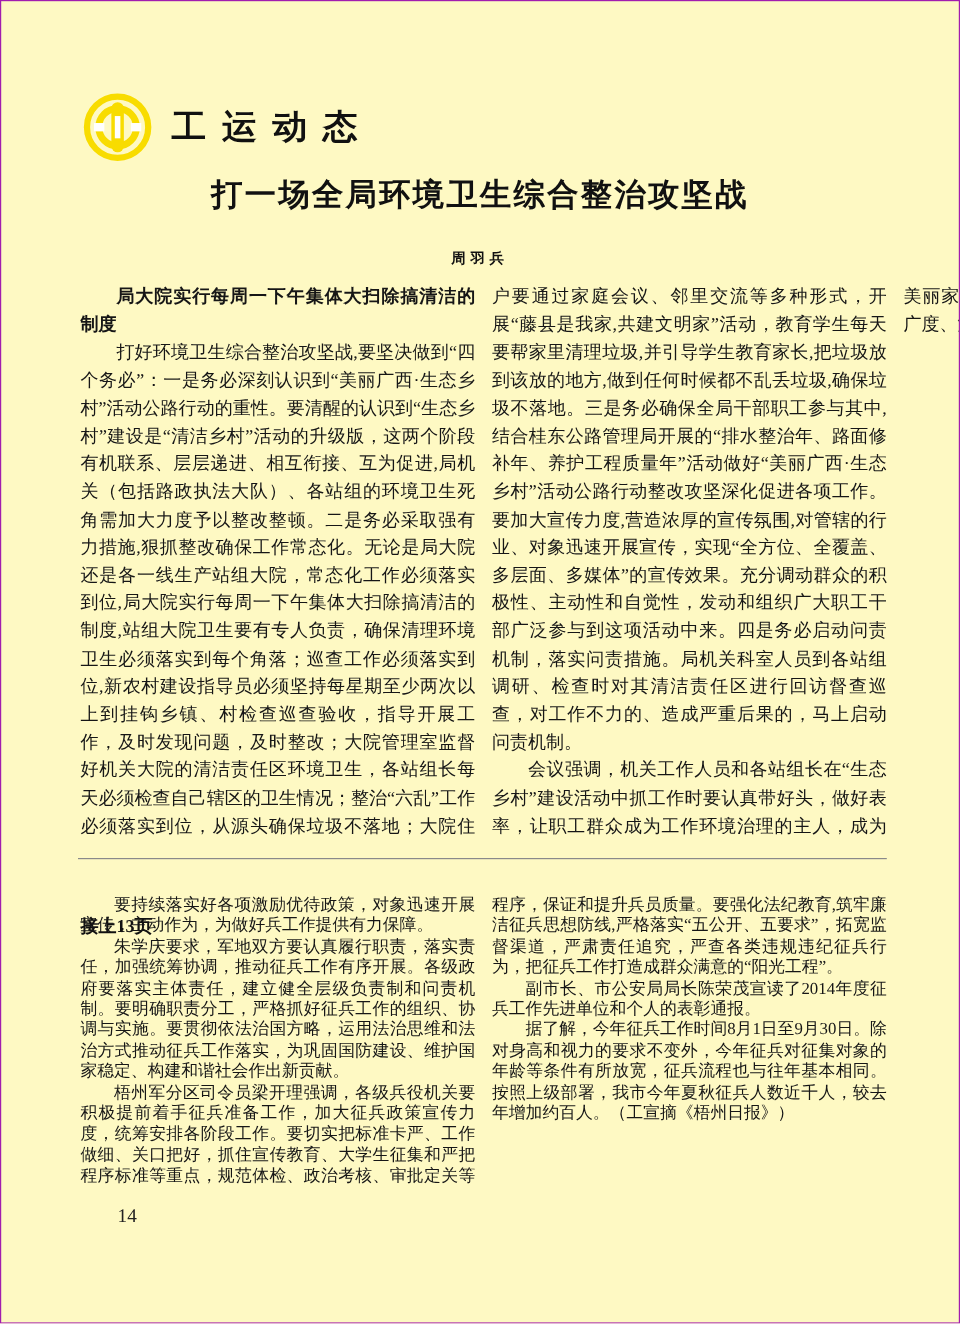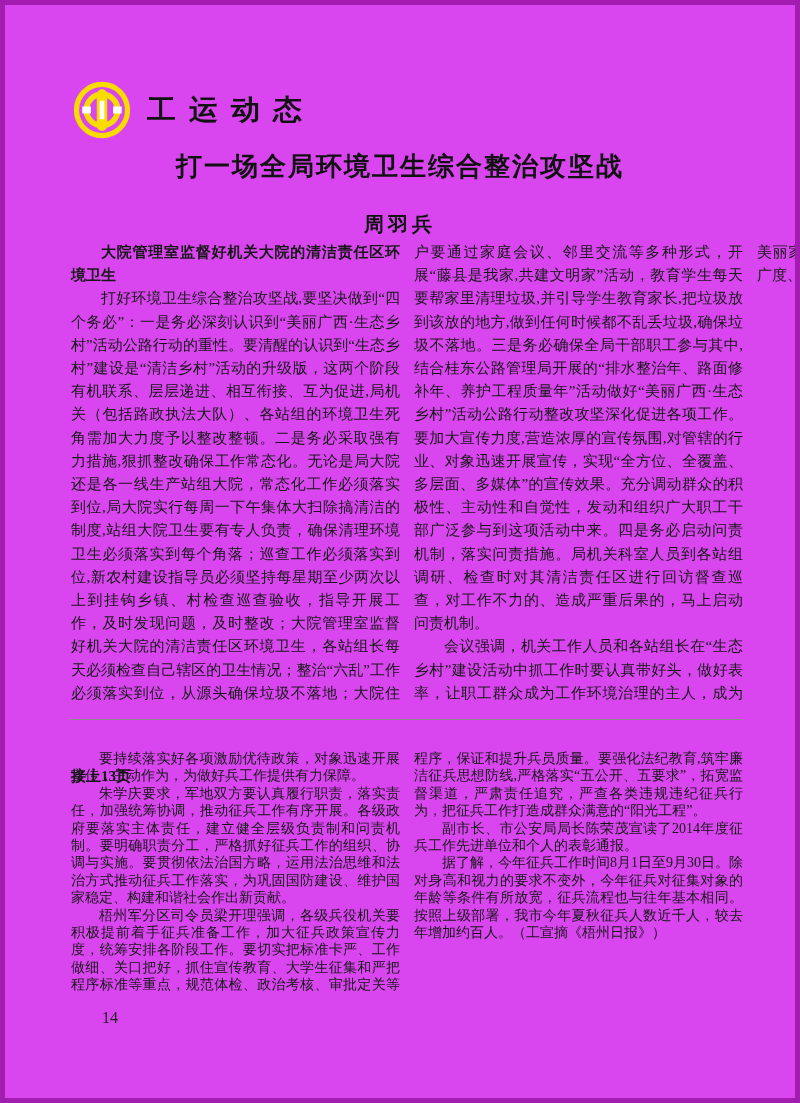--- a/index.html
+++ b/index.html
@@ -1,20 +1,20 @@
 <!DOCTYPE html>
 <html><head>
 <meta charset="utf-8">
 <style>
   html,body{margin:0;padding:0;background:#ffffff;}
   .page{
     position:relative;
     width:800px;height:1103px;
-    background:#d946ef;
-    border:5px solid #a21caf;
+    background:#fef9c3;
+    border:1px solid #a21caf;
     box-sizing:border-box;
     overflow:hidden;
     color:#1c1c1c;
     font-family:"Liberation Serif","DejaVu Serif",serif;
   }
   
   .masthead{
     position:absolute;top:76px;left:68px;
     display:flex;align-items:center;gap:16px;
   }
@@ -37,21 +37,21 @@
     font-size:26px;
     letter-spacing:2px;
     color:#111;
   }
   .author{
     position:absolute;top:206px;left:0;
     width:100%;
     text-align:center;
     font-family:"Liberation Sans","DejaVu Sans",sans-serif;
     font-weight:700;
-    font-size:20px;
+    font-size:12px;
     letter-spacing:4px;
     color:#111;
   }
   
   .cols{
     position:absolute;left:66px;width:672px;
     column-count:2;
     column-gap:14px;
     column-fill:auto;
     text-align:justify;
@@ -92,21 +92,21 @@
       </svg>
     </span>
     <span class="masthead-text">工运动态</span>
   </header>
 
   <h1 class="title">打一场全局环境卫生综合整治攻坚战</h1>
 
   <div class="author">周羽兵</div>
 
   <section class="cols main-body">
-      <p class="bold">大院管理室监督好机关大院的清洁责任区环境卫生</p>
+      <p class="bold">局大院实行每周一下午集体大扫除搞清洁的制度</p>
       <p>打好环境卫生综合整治攻坚战,要坚决做到“四个务必”：一是务必深刻认识到“美丽广西·生态乡村”活动公路行动的重性。要清醒的认识到“生态乡村”建设是“清洁乡村”活动的升级版，这两个阶段有机联系、层层递进、相互衔接、互为促进,局机关（包括路政执法大队）、各站组的环境卫生死角需加大力度予以整改整顿。二是务必采取强有力措施,狠抓整改确保工作常态化。无论是局大院还是各一线生产站组大院，常态化工作必须落实到位,局大院实行每周一下午集体大扫除搞清洁的制度,站组大院卫生要有专人负责，确保清理环境卫生必须落实到每个角落；巡查工作必须落实到位,新农村建设指导员必须坚持每星期至少两次以上到挂钩乡镇、村检查巡查验收，指导开展工作，及时发现问题，及时整改；大院管理室监督好机关大院的清洁责任区环境卫生，各站组长每天必须检查自己辖区的卫生情况；整治“六乱”工作必须落实到位，从源头确保垃圾不落地；大院住户要通过家庭会议、邻里交流等多种形式，开展“藤县是我家,共建文明家”活动，教育学生每天要帮家里清理垃圾,并引导学生教育家长,把垃圾放到该放的地方,做到任何时候都不乱丢垃圾,确保垃圾不落地。三是务必确保全局干部职工参与其中,结合桂东公路管理局开展的“排水整治年、路面修补年、养护工程质量年”活动做好“美丽广西·生态乡村”活动公路行动整改攻坚深化促进各项工作。要加大宣传力度,营造浓厚的宣传氛围,对管辖的行业、对象迅速开展宣传，实现“全方位、全覆盖、多层面、多媒体”的宣传效果。充分调动群众的积极性、主动性和自觉性，发动和组织广大职工干部广泛参与到这项活动中来。四是务必启动问责机制，落实问责措施。局机关科室人员到各站组调研、检查时对其清洁责任区进行回访督查巡查，对工作不力的、造成严重后果的，马上启动问责机制。</p>
       <p>会议强调，机关工作人员和各站组长在“生态乡村”建设活动中抓工作时要认真带好头，做好表率，让职工群众成为工作环境治理的主人，成为美丽家乡建设的主角，从而助推生态乡村活动向广度、深度发展。　　（藤县公路管理局）</p>
     </section>
 
   <hr class="separator">
 
   <div class="continued">接上13页</div>
 
   <section class="cols cont-body">
       <p>要持续落实好各项激励优待政策，对象迅速开展宣传，主动作为，为做好兵工作提供有力保障。</p>

